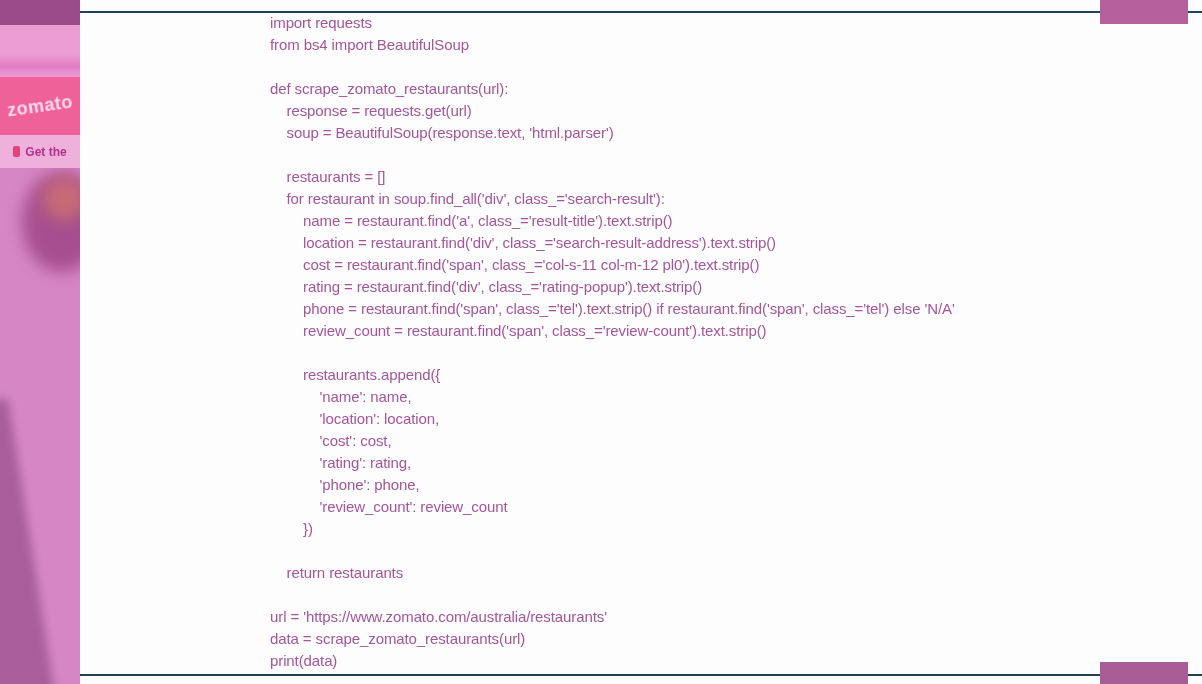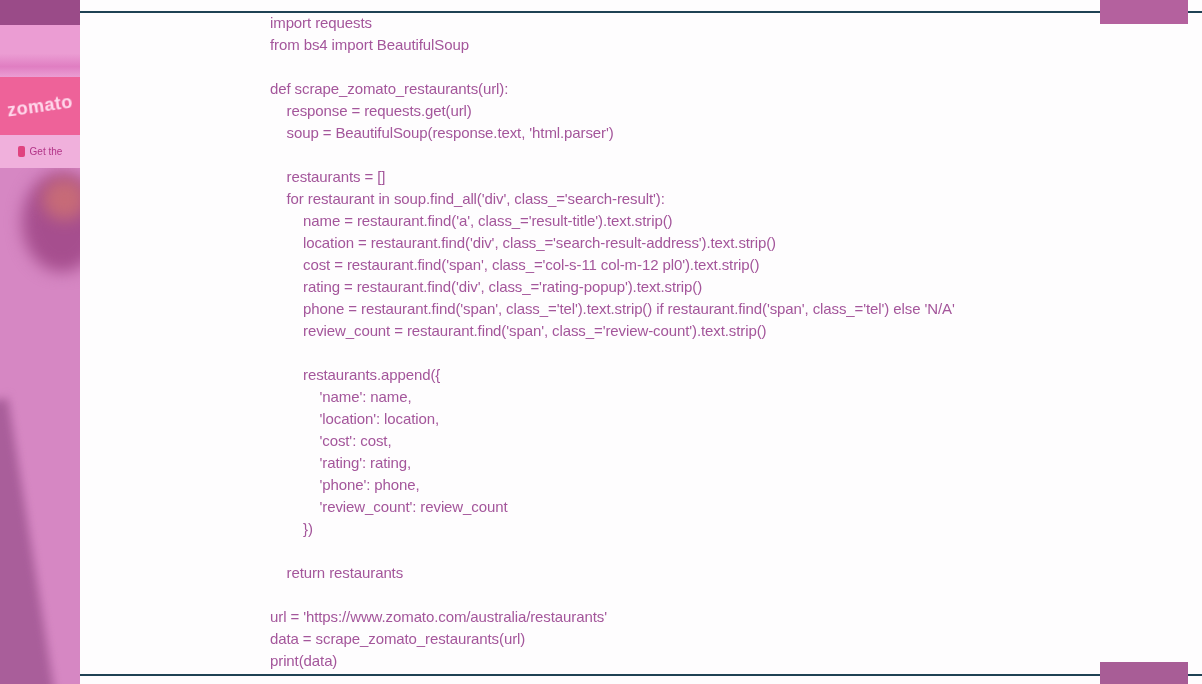--- a/index.html
+++ b/index.html
@@ -42,21 +42,21 @@
   .sb-brand{
     color:#ffd9ec;font-size:18px;font-weight:bold;letter-spacing:.5px;
     transform:rotate(-8deg);filter:blur(.6px);
   }
   .sb-banner-band{
     position:absolute;left:0;top:135px;width:100%;height:33px;
     background:var(--sb-banner-band);
     display:flex;align-items:center;justify-content:center;gap:5px;
   }
   .sb-phone{width:7px;height:11px;border-radius:2px;background:var(--sb-phone-icon);filter:blur(.7px);}
-  .sb-banner-text{color:var(--sb-banner-text);font-size:10px;font-weight:normal;filter:blur(.6px);white-space:nowrap;}
+  .sb-banner-text{color:var(--sb-banner-text);font-size:12px;font-weight:bold;filter:blur(.6px);white-space:nowrap;}
   .sb-photo{position:absolute;left:0;top:168px;width:100%;height:516px;background:var(--sb-photo-light);overflow:hidden;}
   .sb-bowl{position:absolute;left:22px;top:4px;width:80px;height:100px;border-radius:50%;
     background:var(--sb-bowl);filter:blur(8px);}
   .sb-food{position:absolute;left:42px;top:10px;width:45px;height:42px;border-radius:50%;
     background:var(--sb-food);filter:blur(8px);opacity:.8;}
   .sb-table{position:absolute;left:-142px;top:230px;width:150px;height:560px;
     background:var(--sb-photo-dark);transform:rotate(-9deg);transform-origin:100% 0;filter:blur(5px);}
 
   
   .code-panel{position:absolute;left:80px;top:0;right:0;bottom:0;background:var(--panel-bg);padding-left:27px;}

